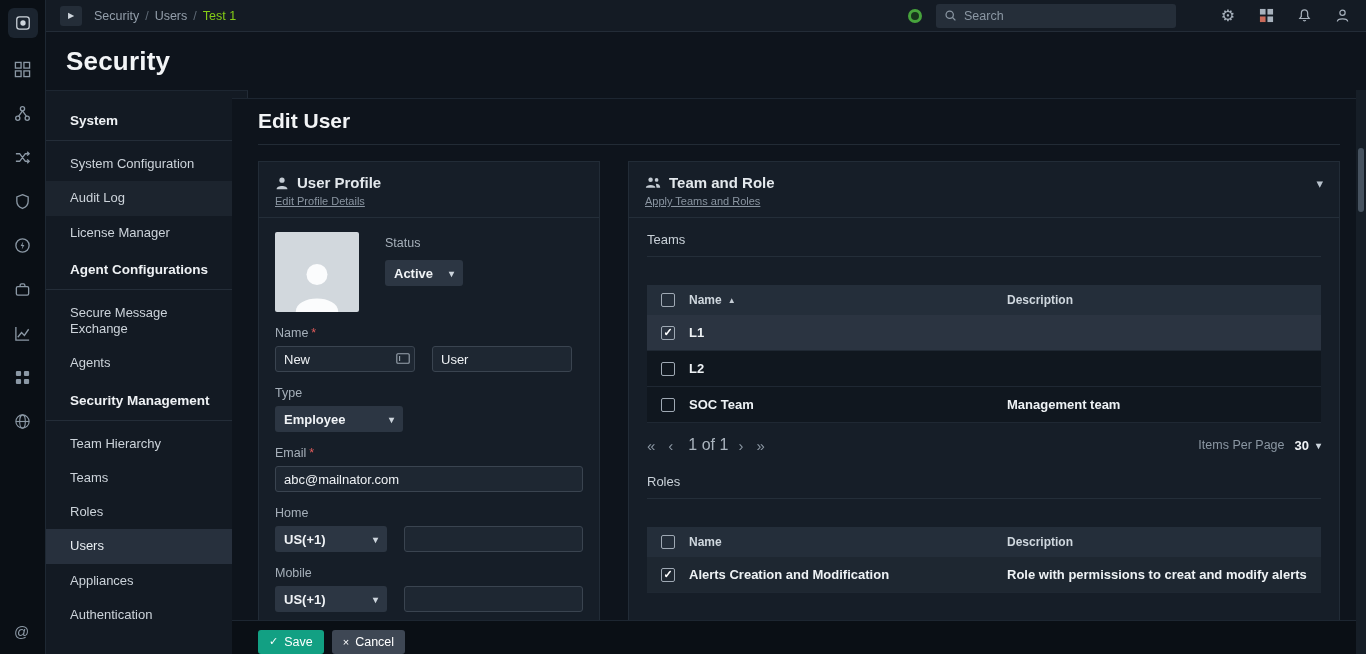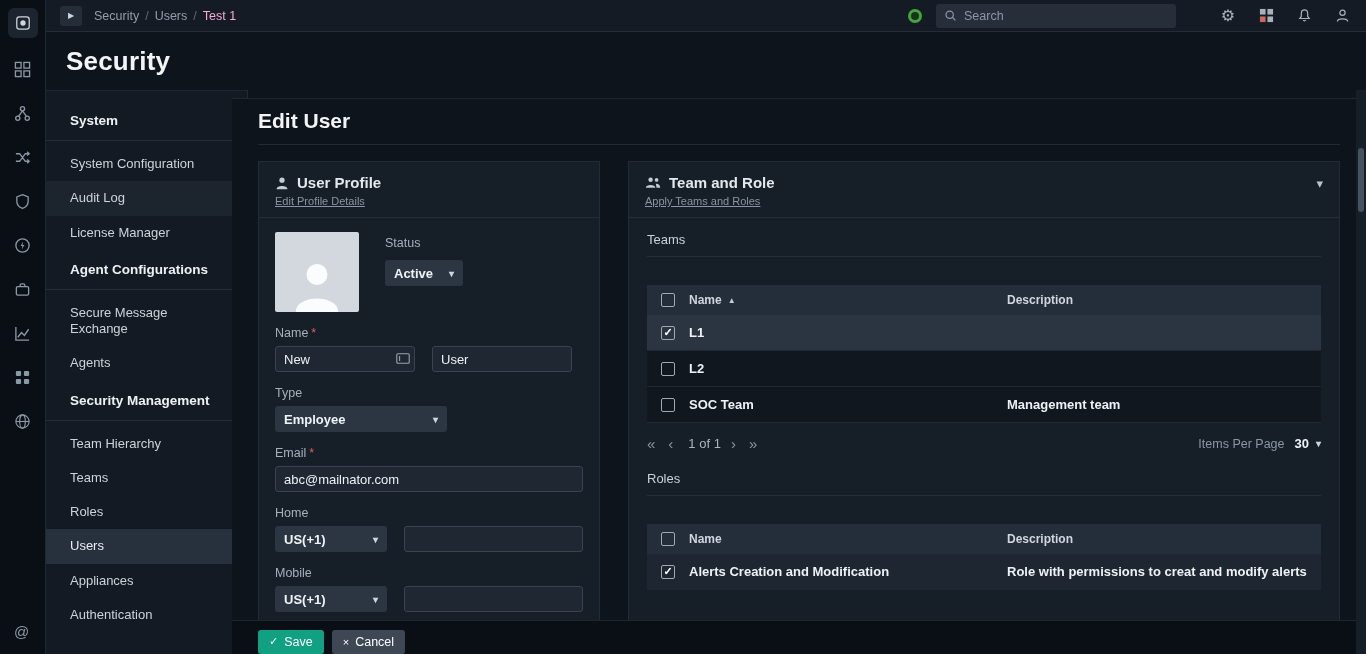--- a/index.html
+++ b/index.html
@@ -15,21 +15,21 @@
   .ric { width:18px; height:18px; display:flex; align-items:center; justify-content:center; color:#8b98a5; cursor:pointer; }
   .rail-bottom { position:absolute; bottom:14px; left:14px; font-size:15px; color:#8b98a5; }
 
   
   #topbar { position:absolute; left:46px; top:0; width:1320px; height:32px; background:#141b24;
             border-bottom:1px solid #232c37; display:flex; align-items:center; padding:0 14px; }
   .bc-play { width:22px; height:20px; background:#242d38; border-radius:3px; display:flex;
              align-items:center; justify-content:center; font-size:8px; color:#cfd6dd; margin-right:12px; cursor:pointer; }
   .crumbs { display:flex; align-items:center; gap:6px; font-size:12.5px; }
   .crumb.link { color:#939eaa; cursor:pointer; }
-  .crumb.current { color:#f9a8d4; }
+  .crumb.current { color:#84cc16; }
   .sep { color:#5f6a76; }
   .tb-spacer { flex:1; }
   .green-dot { width:14px; height:14px; border-radius:50%; background:#17351c; border:3px solid #47a33c; margin-right:14px; cursor:pointer; }
   .search { width:240px; height:24px; background:#252e39; border-radius:3px; display:flex; align-items:center;
             padding:0 8px; gap:7px; margin-right:24px; }
   .search input { background:transparent; border:none; outline:none; color:#dfe4e9; font-size:12.5px; width:160px;
                   font-family:"Liberation Sans", sans-serif; }
   .search input::placeholder { color:#8b97a3; }
   .tb-ic { width:20px; height:20px; display:flex; align-items:center; justify-content:center; color:#a7b1bc;
            font-size:16px; margin-left:18px; cursor:pointer; }
@@ -69,21 +69,21 @@
   .avatar-row { display:flex; gap:26px; margin-bottom:2px; }
   .avatar { width:84px; height:80px; background:#d2d8dd; border-radius:2px; display:flex;
             align-items:flex-end; justify-content:center; cursor:pointer; }
   .flabel { font-size:12.5px; color:#a6b0ba; margin:14px 0 6px; }
   .status-col .flabel { margin-top:4px; margin-bottom:10px; }
   .ast { color:#e05b5b; margin-left:3px; }
   .select { display:inline-flex; align-items:center; justify-content:space-between; gap:10px;
             background:#2c3643; border-radius:3px; padding:0 9px; height:26px; font-size:13px;
             font-weight:bold; color:#f0f3f6; cursor:pointer; }
   .select.sm { width:78px; }
-  .select.wide { width:172px; }
+  .select.wide { width:128px; }
   .select.code { width:112px; flex:none; }
   .chev { font-size:10px; color:#cdd5dd; }
   .frow { display:flex; gap:17px; }
   .inp { height:26px; background:#1e2732; border:1px solid #3a4450; border-radius:3px; color:#eef1f4;
          font-size:13px; padding:0 8px; width:140px; font-family:"Liberation Sans", sans-serif; outline:none; }
   .inp.full { width:100%; }
   .inp.grow { flex:1; width:auto; min-width:0; }
   .input-wrap { position:relative; width:140px; }
   .inp-icon { position:absolute; right:5px; top:7px; }
 
@@ -99,21 +99,21 @@
   .td.cbcell { width:42px; display:flex; justify-content:center; }
   .td.name { width:318px; display:flex; align-items:center; gap:6px; }
   .td.desc { flex:1; }
   .sort { font-size:8px; color:#c6ced6; }
   .cb { width:14px; height:14px; border:1px solid #9fa9b4; border-radius:2px; display:inline-flex;
         align-items:center; justify-content:center; cursor:pointer; background:transparent; }
   .cb.checked::after { content:"\2713"; color:#ffffff; font-size:11px; line-height:1; }
 
   .pgbar { display:flex; align-items:center; margin:13px 0 20px; }
   .pg { font-size:15px; color:#8b97a3; margin-right:13px; cursor:pointer; line-height:1; }
-  .pgtext { font-size:13px; color:#aab4be; margin:0 10px 0 2px; }
+  .pgtext { font-size:16px; color:#aab4be; margin:0 10px 0 2px; }
   .pgbar .spacer { flex:1; }
   .ipp-label { font-size:12.5px; color:#8b97a3; margin-right:10px; }
   .ipp-val { display:inline-flex; align-items:center; gap:7px; font-size:13px; font-weight:bold;
              color:#f0f3f6; cursor:pointer; }
   .roles-block .sec-label { margin-top:2px; }
 
   
   #footer { position:absolute; left:0; right:0; bottom:0; height:42px; background:#0a0f15;
             border-top:1px solid #1d2631; display:flex; align-items:center; padding-left:26px; gap:8px; }
   .btn { height:24px; border:none; border-radius:3px; display:inline-flex; align-items:center; gap:6px;

